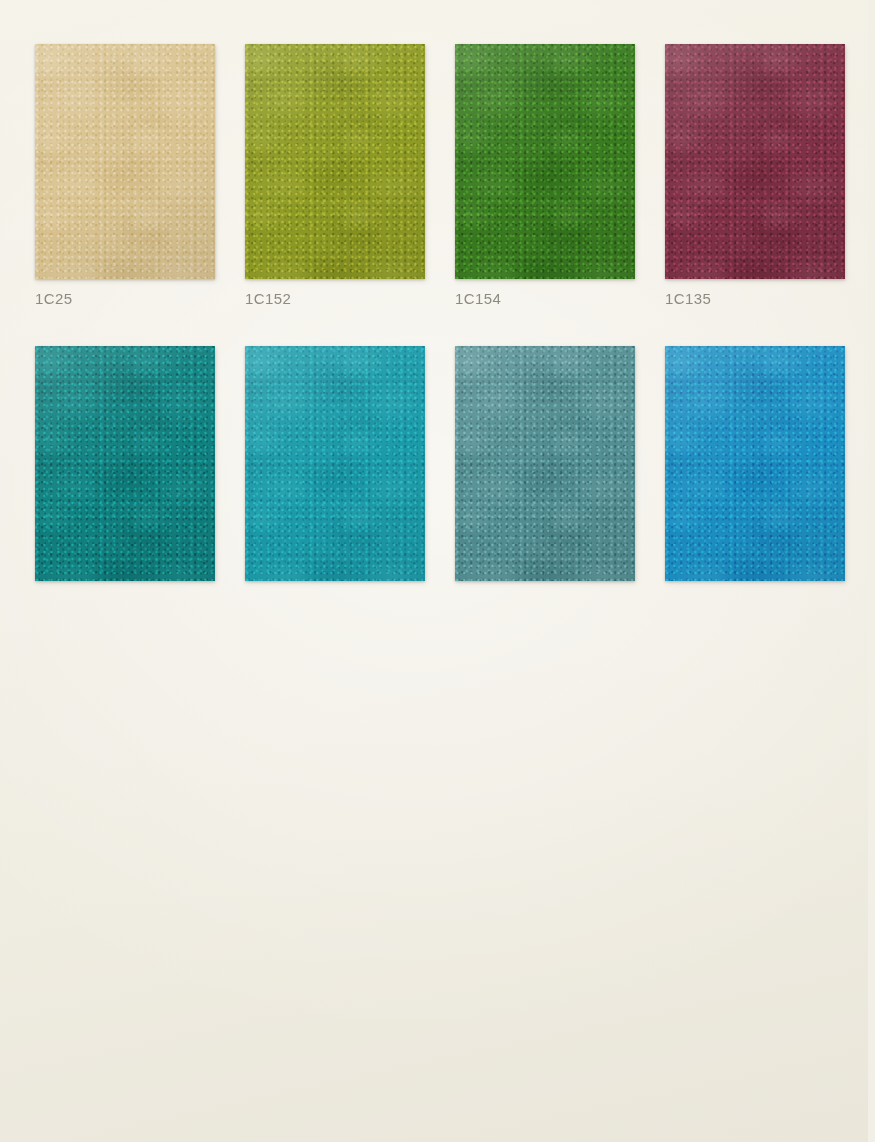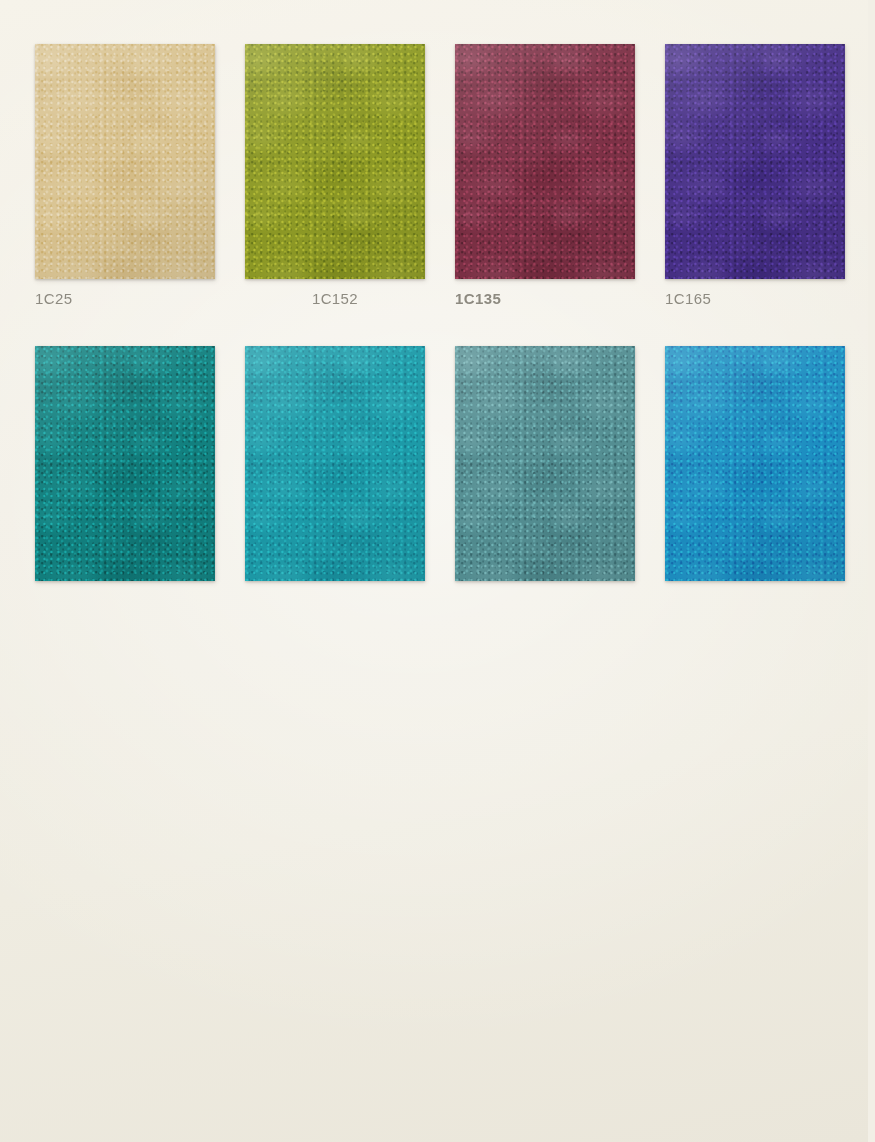--- a/index.html
+++ b/index.html
@@ -119,39 +119,39 @@
         </div>
         <div class="swatch-label" style="color: rgb(141, 138, 128);">1C25</div>
       </div>
       <div class="swatch-cell">
         <div class="swatch-chip">
           <div class="chip-base" style="background-color: rgb(142, 154, 38);"></div>
           <div class="chip-mottle"></div>
           <div class="chip-grain"></div>
           <div class="chip-sheen"></div>
         </div>
-        <div class="swatch-label" style="color: rgb(141, 138, 128); text-align: center;">1C152</div>
+        <div class="swatch-label" style="color: rgb(141, 138, 128);">1C152</div>
+      </div>
+      <div class="swatch-cell">
+        <div class="swatch-chip">
+          <div class="chip-base" style="background-color: rgb(58, 122, 33);"></div>
+          <div class="chip-mottle"></div>
+          <div class="chip-grain"></div>
+          <div class="chip-sheen"></div>
+        </div>
+        <div class="swatch-label" style="color: rgb(141, 138, 128);">1C154</div>
       </div>
       <div class="swatch-cell">
         <div class="swatch-chip">
           <div class="chip-base" style="background-color: rgb(125, 49, 70);"></div>
           <div class="chip-mottle"></div>
           <div class="chip-grain"></div>
           <div class="chip-sheen"></div>
         </div>
-        <div class="swatch-label" style="color: rgb(141, 138, 128); font-weight: bold;">1C135</div>
-      </div>
-      <div class="swatch-cell">
-        <div class="swatch-chip">
-          <div class="chip-base" style="background-color: rgb(71, 48, 134);"></div>
-          <div class="chip-mottle"></div>
-          <div class="chip-grain"></div>
-          <div class="chip-sheen"></div>
-        </div>
-        <div class="swatch-label" style="color: rgb(141, 138, 128);">1C165</div>
+        <div class="swatch-label" style="color: rgb(141, 138, 128);">1C135</div>
       </div>
       <div class="swatch-cell">
         <div class="swatch-chip">
           <div class="chip-base" style="background-color: rgb(18, 128, 127);"></div>
           <div class="chip-mottle"></div>
           <div class="chip-grain"></div>
           <div class="chip-sheen"></div>
         </div>
       </div>
       <div class="swatch-cell">

